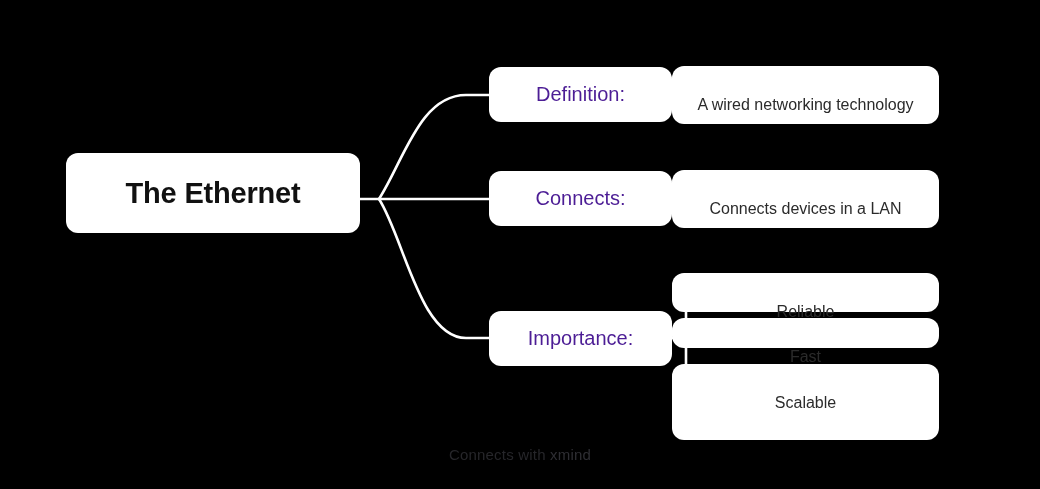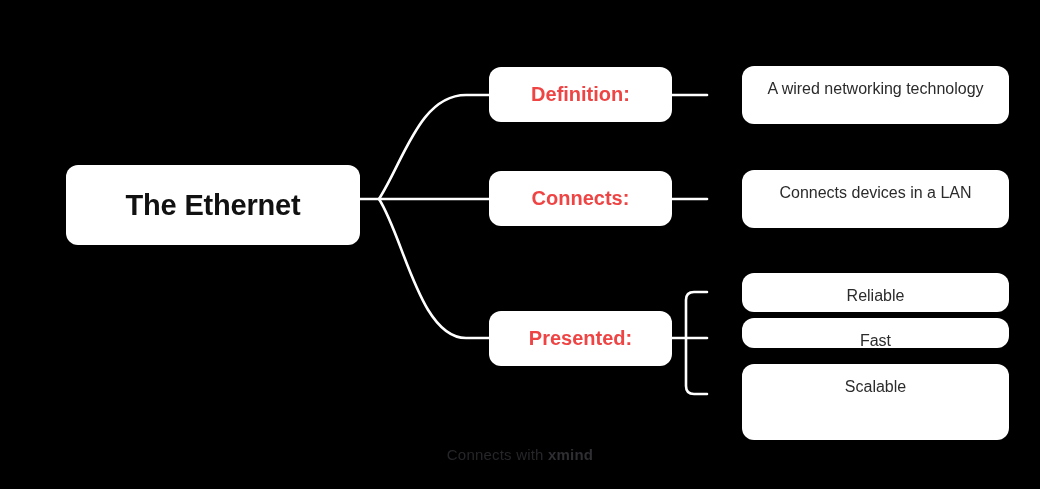--- a/index.html
+++ b/index.html
@@ -29,52 +29,52 @@
     border-radius: 12px;
     box-sizing: border-box;
     display: flex;
     justify-content: center;
     color: #1a1a1a;
     z-index: 2;
   }
   
   .node-root {
     left: 66px;
-    top: 165px;
+    top: 153px;
     width: 294px;
     height: 80px;
     align-items: center;
   }
   .node-root .node-text {
     font-size: 29px;
     font-weight: bold;
     letter-spacing: -0.2px;
     color: #111111;
   }
   
   .node-branch {
     left: 489px;
     width: 183px;
     height: 55px;
     align-items: center;
   }
   .node-branch .node-text {
     font-size: 20px;
-    font-weight: bold;
-    color: #ef4444;
+    font-weight: normal;
+    color: #4c1d95;
   }
   .node-branch-1 { top: 67px; }
   .node-branch-2 { top: 171px; }
   .node-branch-3 { top: 311px; }
   
   .node-leaf {
-    left: 742px;
+    left: 672px;
     width: 267px;
     align-items: flex-start;
-    padding-top: 14px;
+    padding-top: 30px;
   }
   .node-leaf .node-text {
     font-size: 16px;
     font-weight: normal;
     color: #2b2b2b;
   }
   .node-leaf-1 { top: 66px;  height: 58px; }
   .node-leaf-2 { top: 170px; height: 58px; }
   .node-leaf-3 { top: 273px; height: 39px; }
   .node-leaf-4 { top: 318px; height: 30px; }
@@ -85,21 +85,21 @@
     left: 0;
     top: 446px;
     width: 1040px;
     text-align: center;
     font-size: 15px;
     color: #26262a;
     letter-spacing: 0.2px;
     z-index: 2;
   }
   .footer .brand {
-    font-weight: bold;
+    font-weight: normal;
     color: #2e2e33;
   }
 </style>
 </head>
 <body>
 
 <div id="canvas">
 
   <svg id="edges" viewBox="0 0 1040 489" xmlns="http://www.w3.org/2000/svg">
     <g fill="none" stroke="#ffffff" stroke-width="2.6" stroke-linecap="round">
@@ -128,21 +128,21 @@
     <span class="node-text">The Ethernet</span>
   </div>
 
   <div class="node node-branch node-branch-1">
     <span class="node-text">Definition:</span>
   </div>
   <div class="node node-branch node-branch-2">
     <span class="node-text">Connects:</span>
   </div>
   <div class="node node-branch node-branch-3">
-    <span class="node-text">Presented:</span>
+    <span class="node-text">Importance:</span>
   </div>
 
   <div class="node node-leaf node-leaf-1">
     <span class="node-text">A wired networking technology</span>
   </div>
   <div class="node node-leaf node-leaf-3">
     <span class="node-text">Reliable</span>
   </div>
   <div class="node node-leaf node-leaf-2">
     <span class="node-text">Connects devices in a LAN</span>

